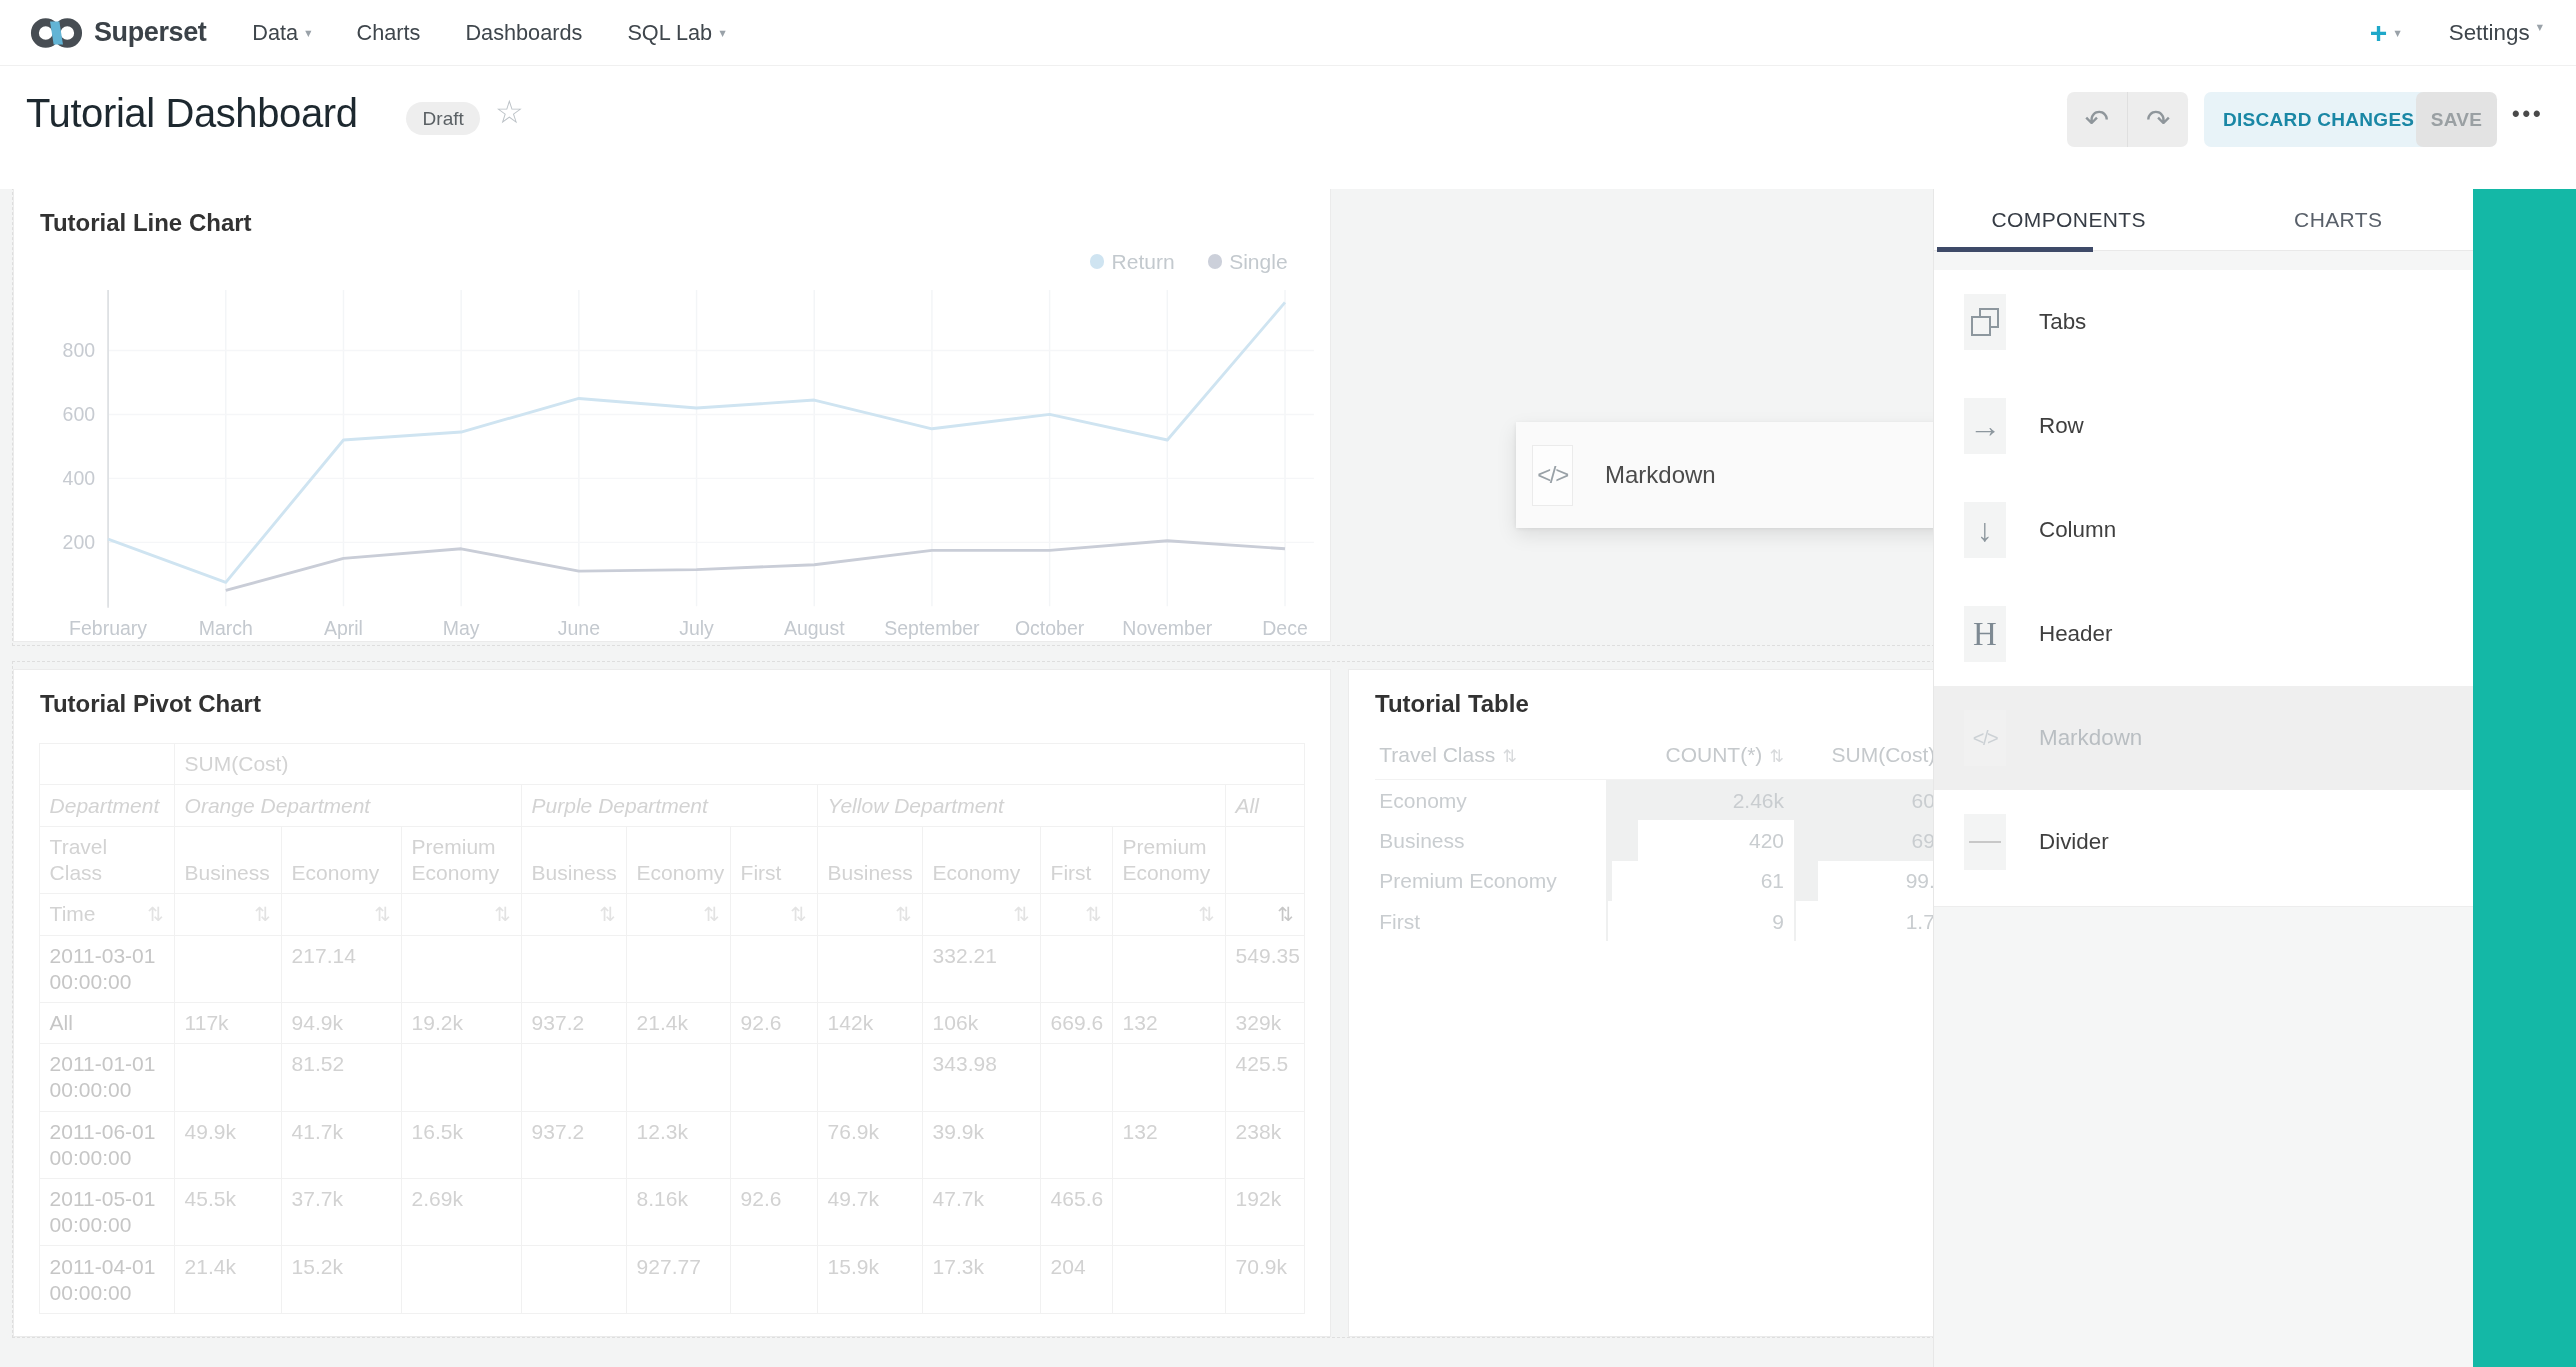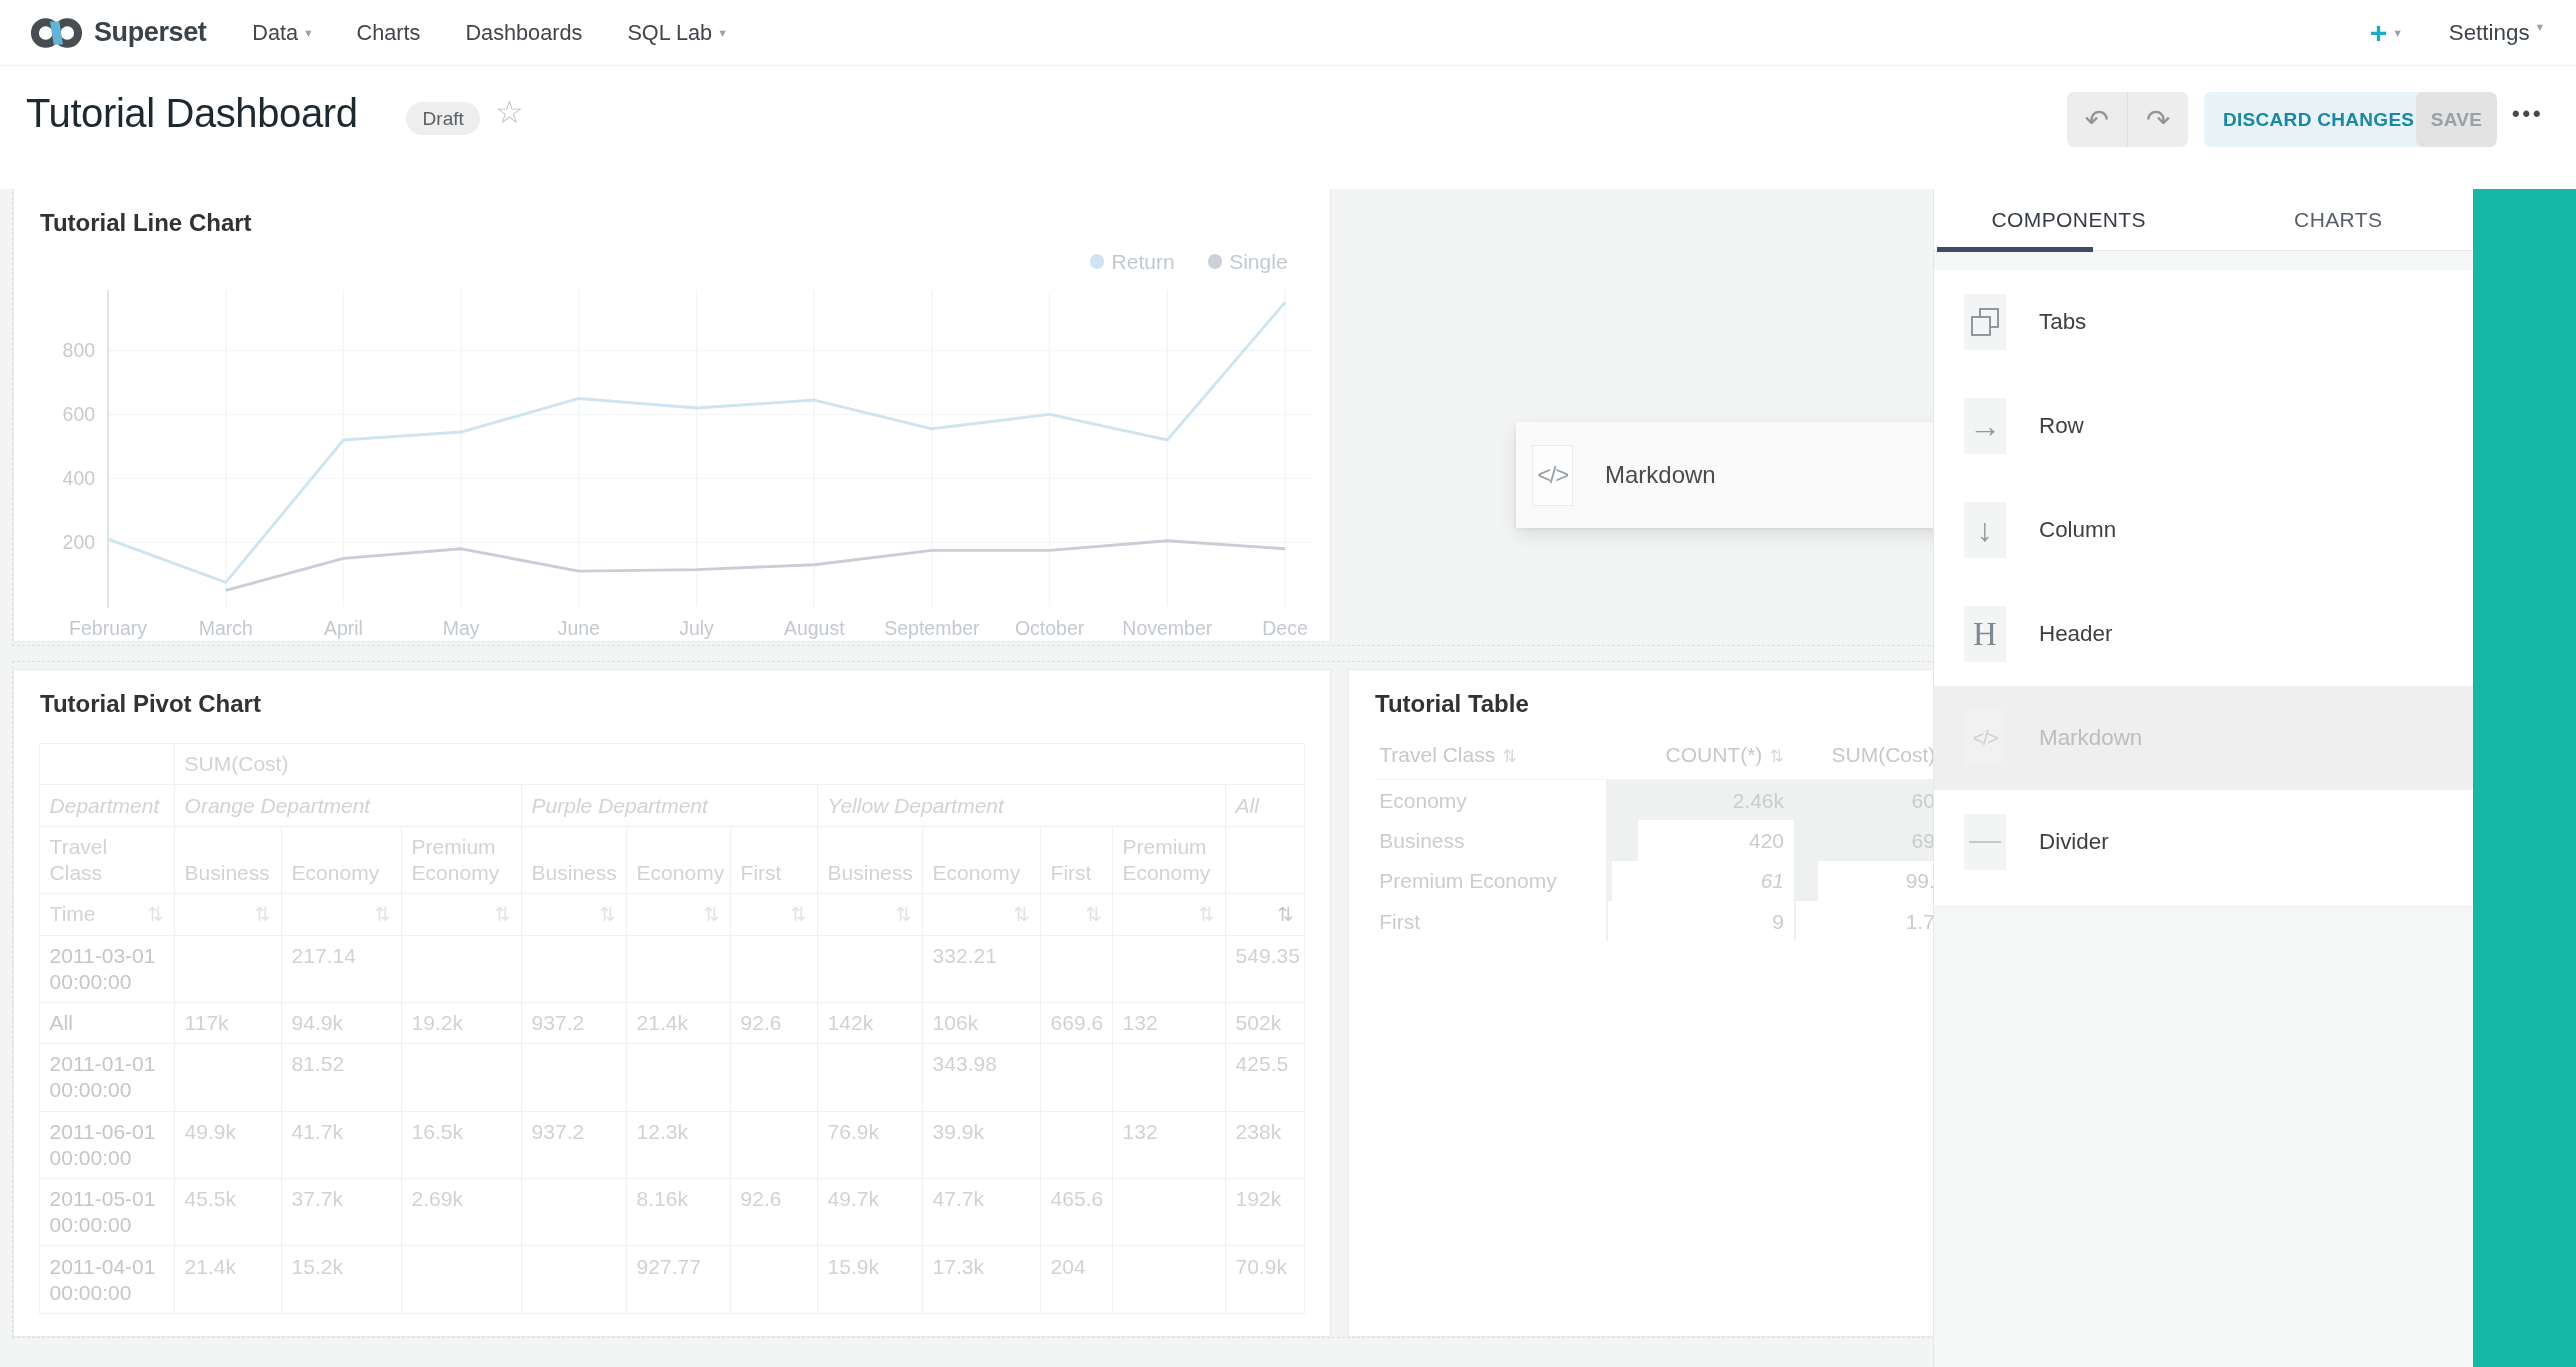--- a/index.html
+++ b/index.html
@@ -311,21 +311,21 @@
                 <td class="val">117k</td>
                 <td class="val">94.9k</td>
                 <td class="val">19.2k</td>
                 <td class="val">937.2</td>
                 <td class="val">21.4k</td>
                 <td class="val">92.6</td>
                 <td class="val">142k</td>
                 <td class="val">106k</td>
                 <td class="val">669.6</td>
                 <td class="val">132</td>
-                <td class="val">502k</td>
+                <td class="val">329k</td>
               </tr>
               <tr class="r-tall">
                 <td class="rowlabel">2011-01-01 00:00:00</td>
                 <td class="val"></td>
                 <td class="val">81.52</td>
                 <td class="val"></td>
                 <td class="val"></td>
                 <td class="val"></td>
                 <td class="val"></td>
                 <td class="val"></td>
@@ -401,21 +401,21 @@
                 <td class="num" style="background:linear-gradient(to right,#eff0f0 100%,#ffffff 100%);padding-left:29px;">2.46k</td>
                 <td class="num" style="background:linear-gradient(to right,#eff0f0 100%,#ffffff 100%);">602k</td>
               </tr>
               <tr>
                 <td>Business</td>
                 <td class="num" style="background:linear-gradient(to right,#eff0f0 17%,#ffffff 17%);">420</td>
                 <td class="num" style="background:linear-gradient(to right,#eff0f0 100%,#ffffff 100%);">696k</td>
               </tr>
               <tr>
                 <td>Premium Economy</td>
-                <td class="num" style="background:linear-gradient(to right,#eff0f0 3%,#ffffff 3%);font-style:italic;">61</td>
+                <td class="num" style="background:linear-gradient(to right,#eff0f0 3%,#ffffff 3%);">61</td>
                 <td class="num" style="background:linear-gradient(to right,#eff0f0 14%,#ffffff 14%);">99.8k</td>
               </tr>
               <tr>
                 <td>First</td>
                 <td class="num" style="background:linear-gradient(to right,#eff0f0 1%,#ffffff 1%);">9</td>
                 <td class="num" style="background:linear-gradient(to right,#eff0f0 1%,#ffffff 1%);">1.71k</td>
               </tr>
             </tbody>
           </table>
       </div>

